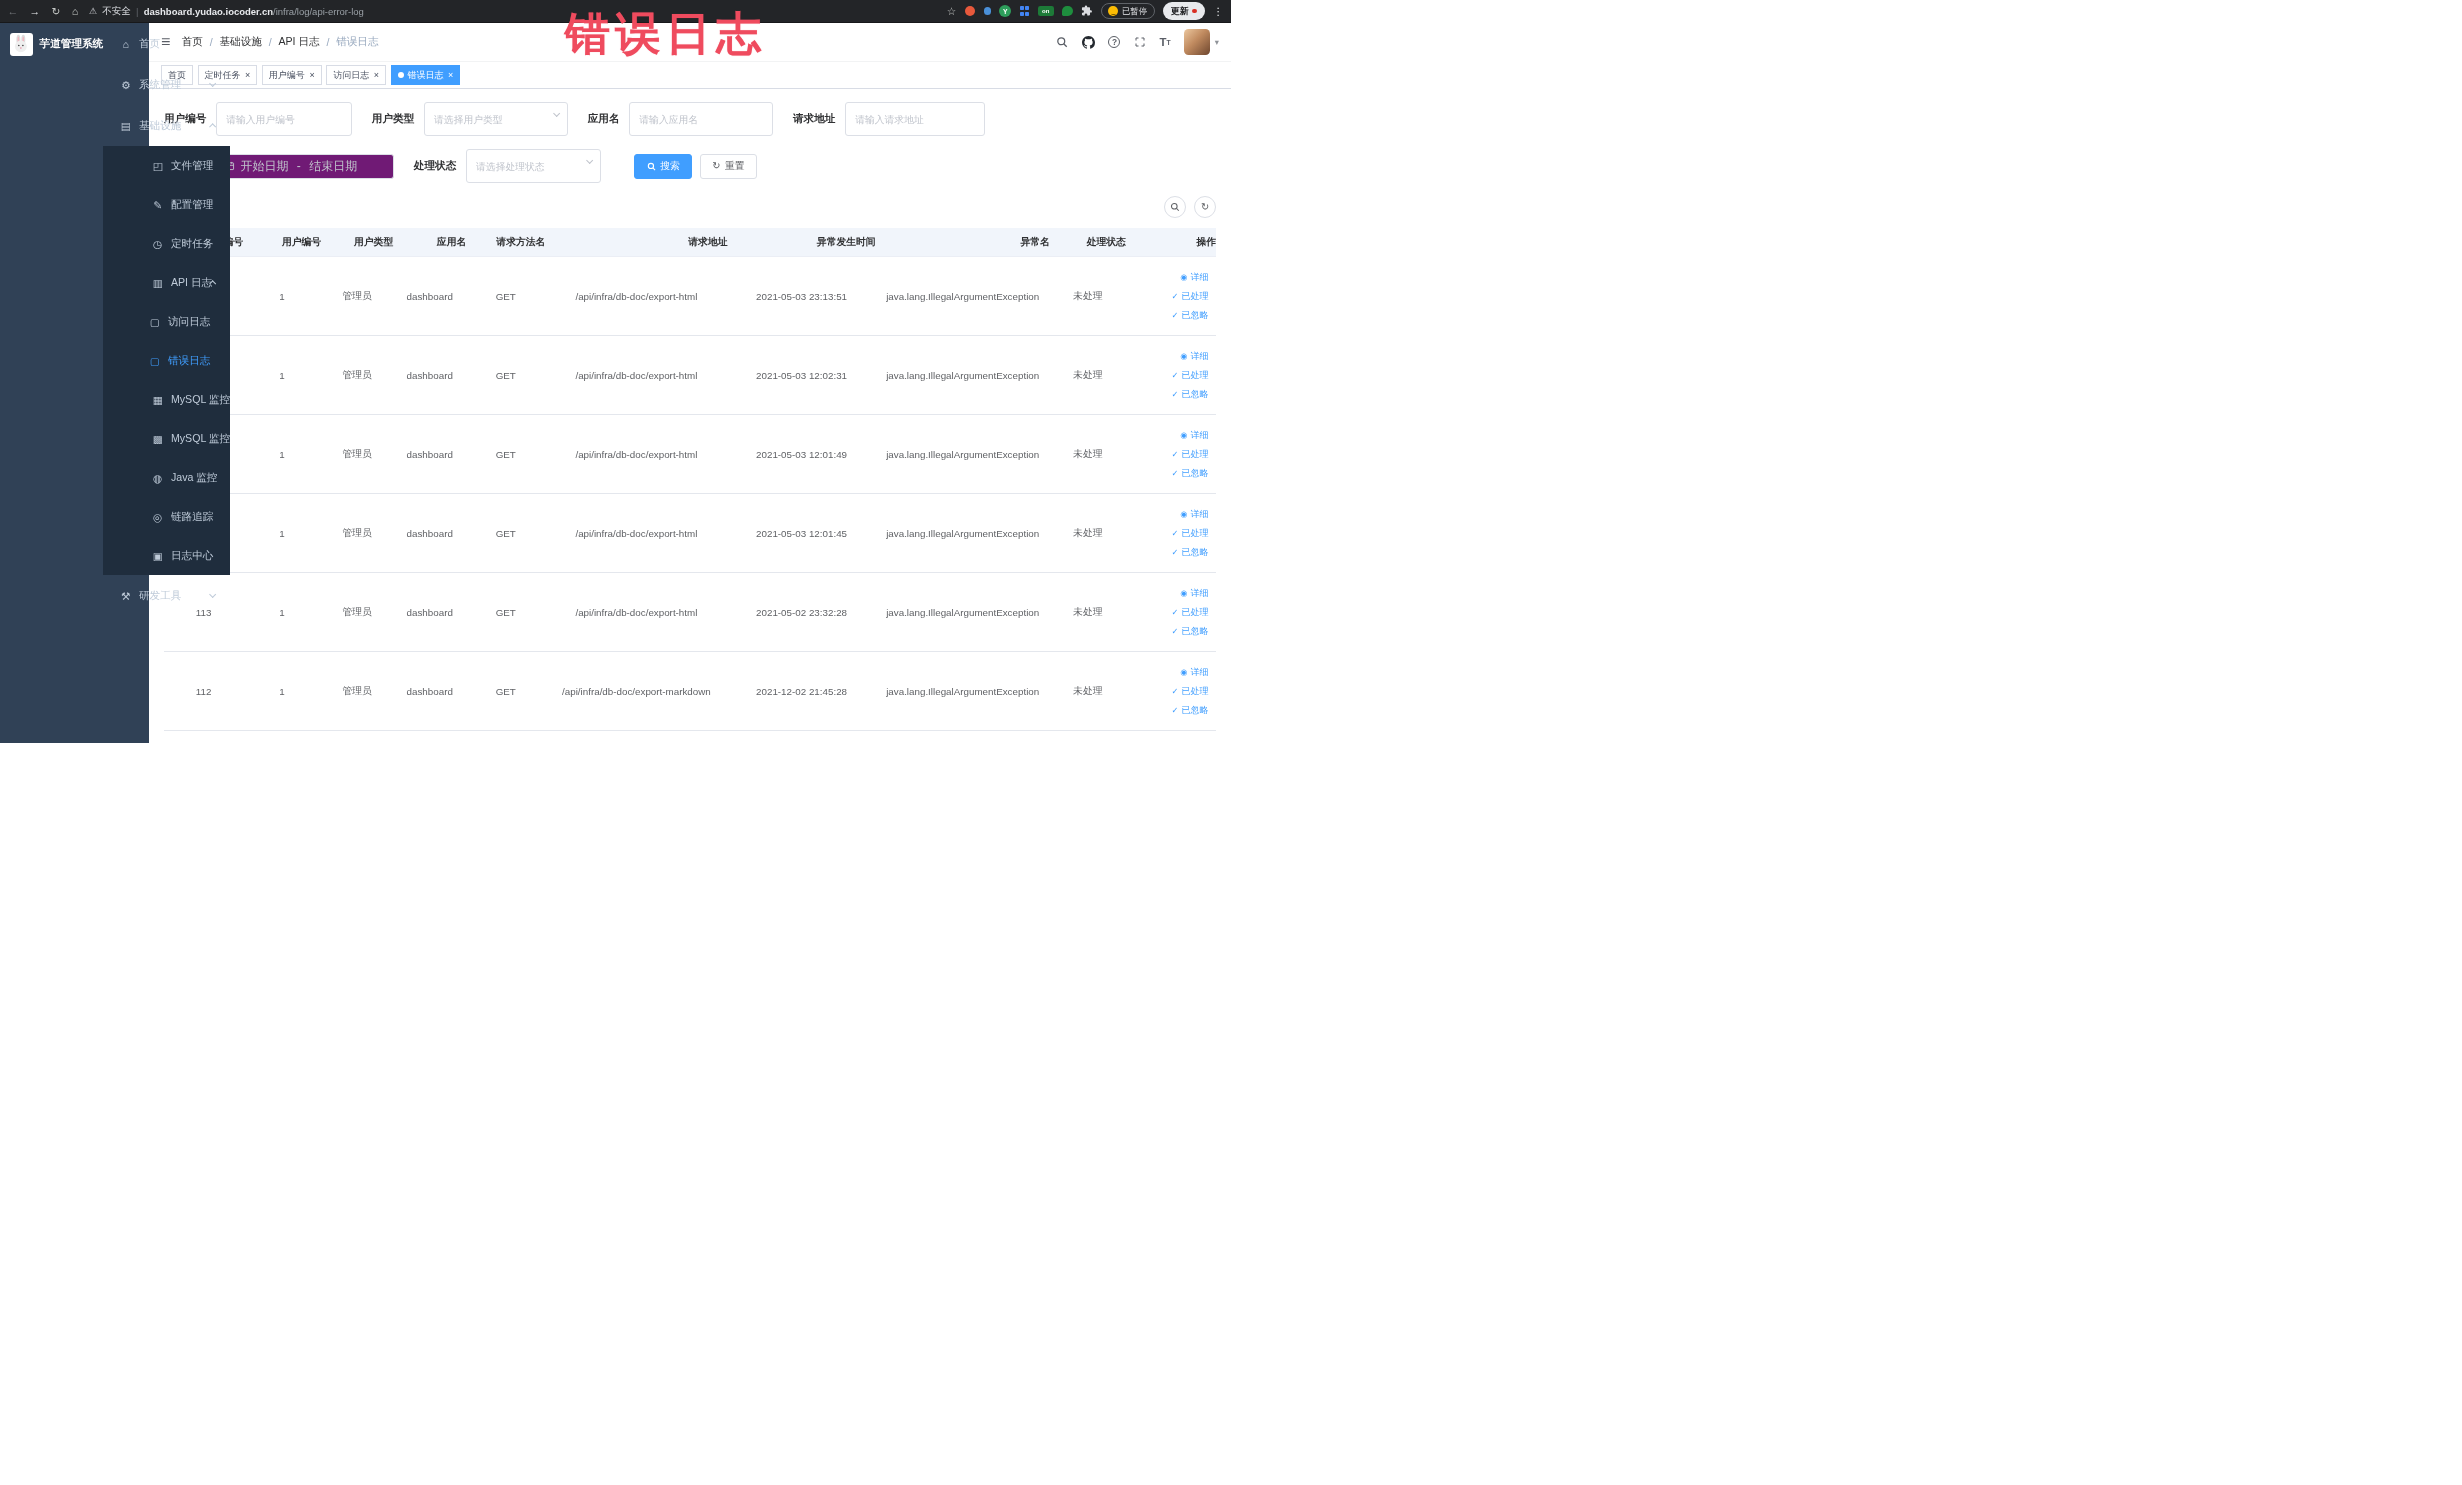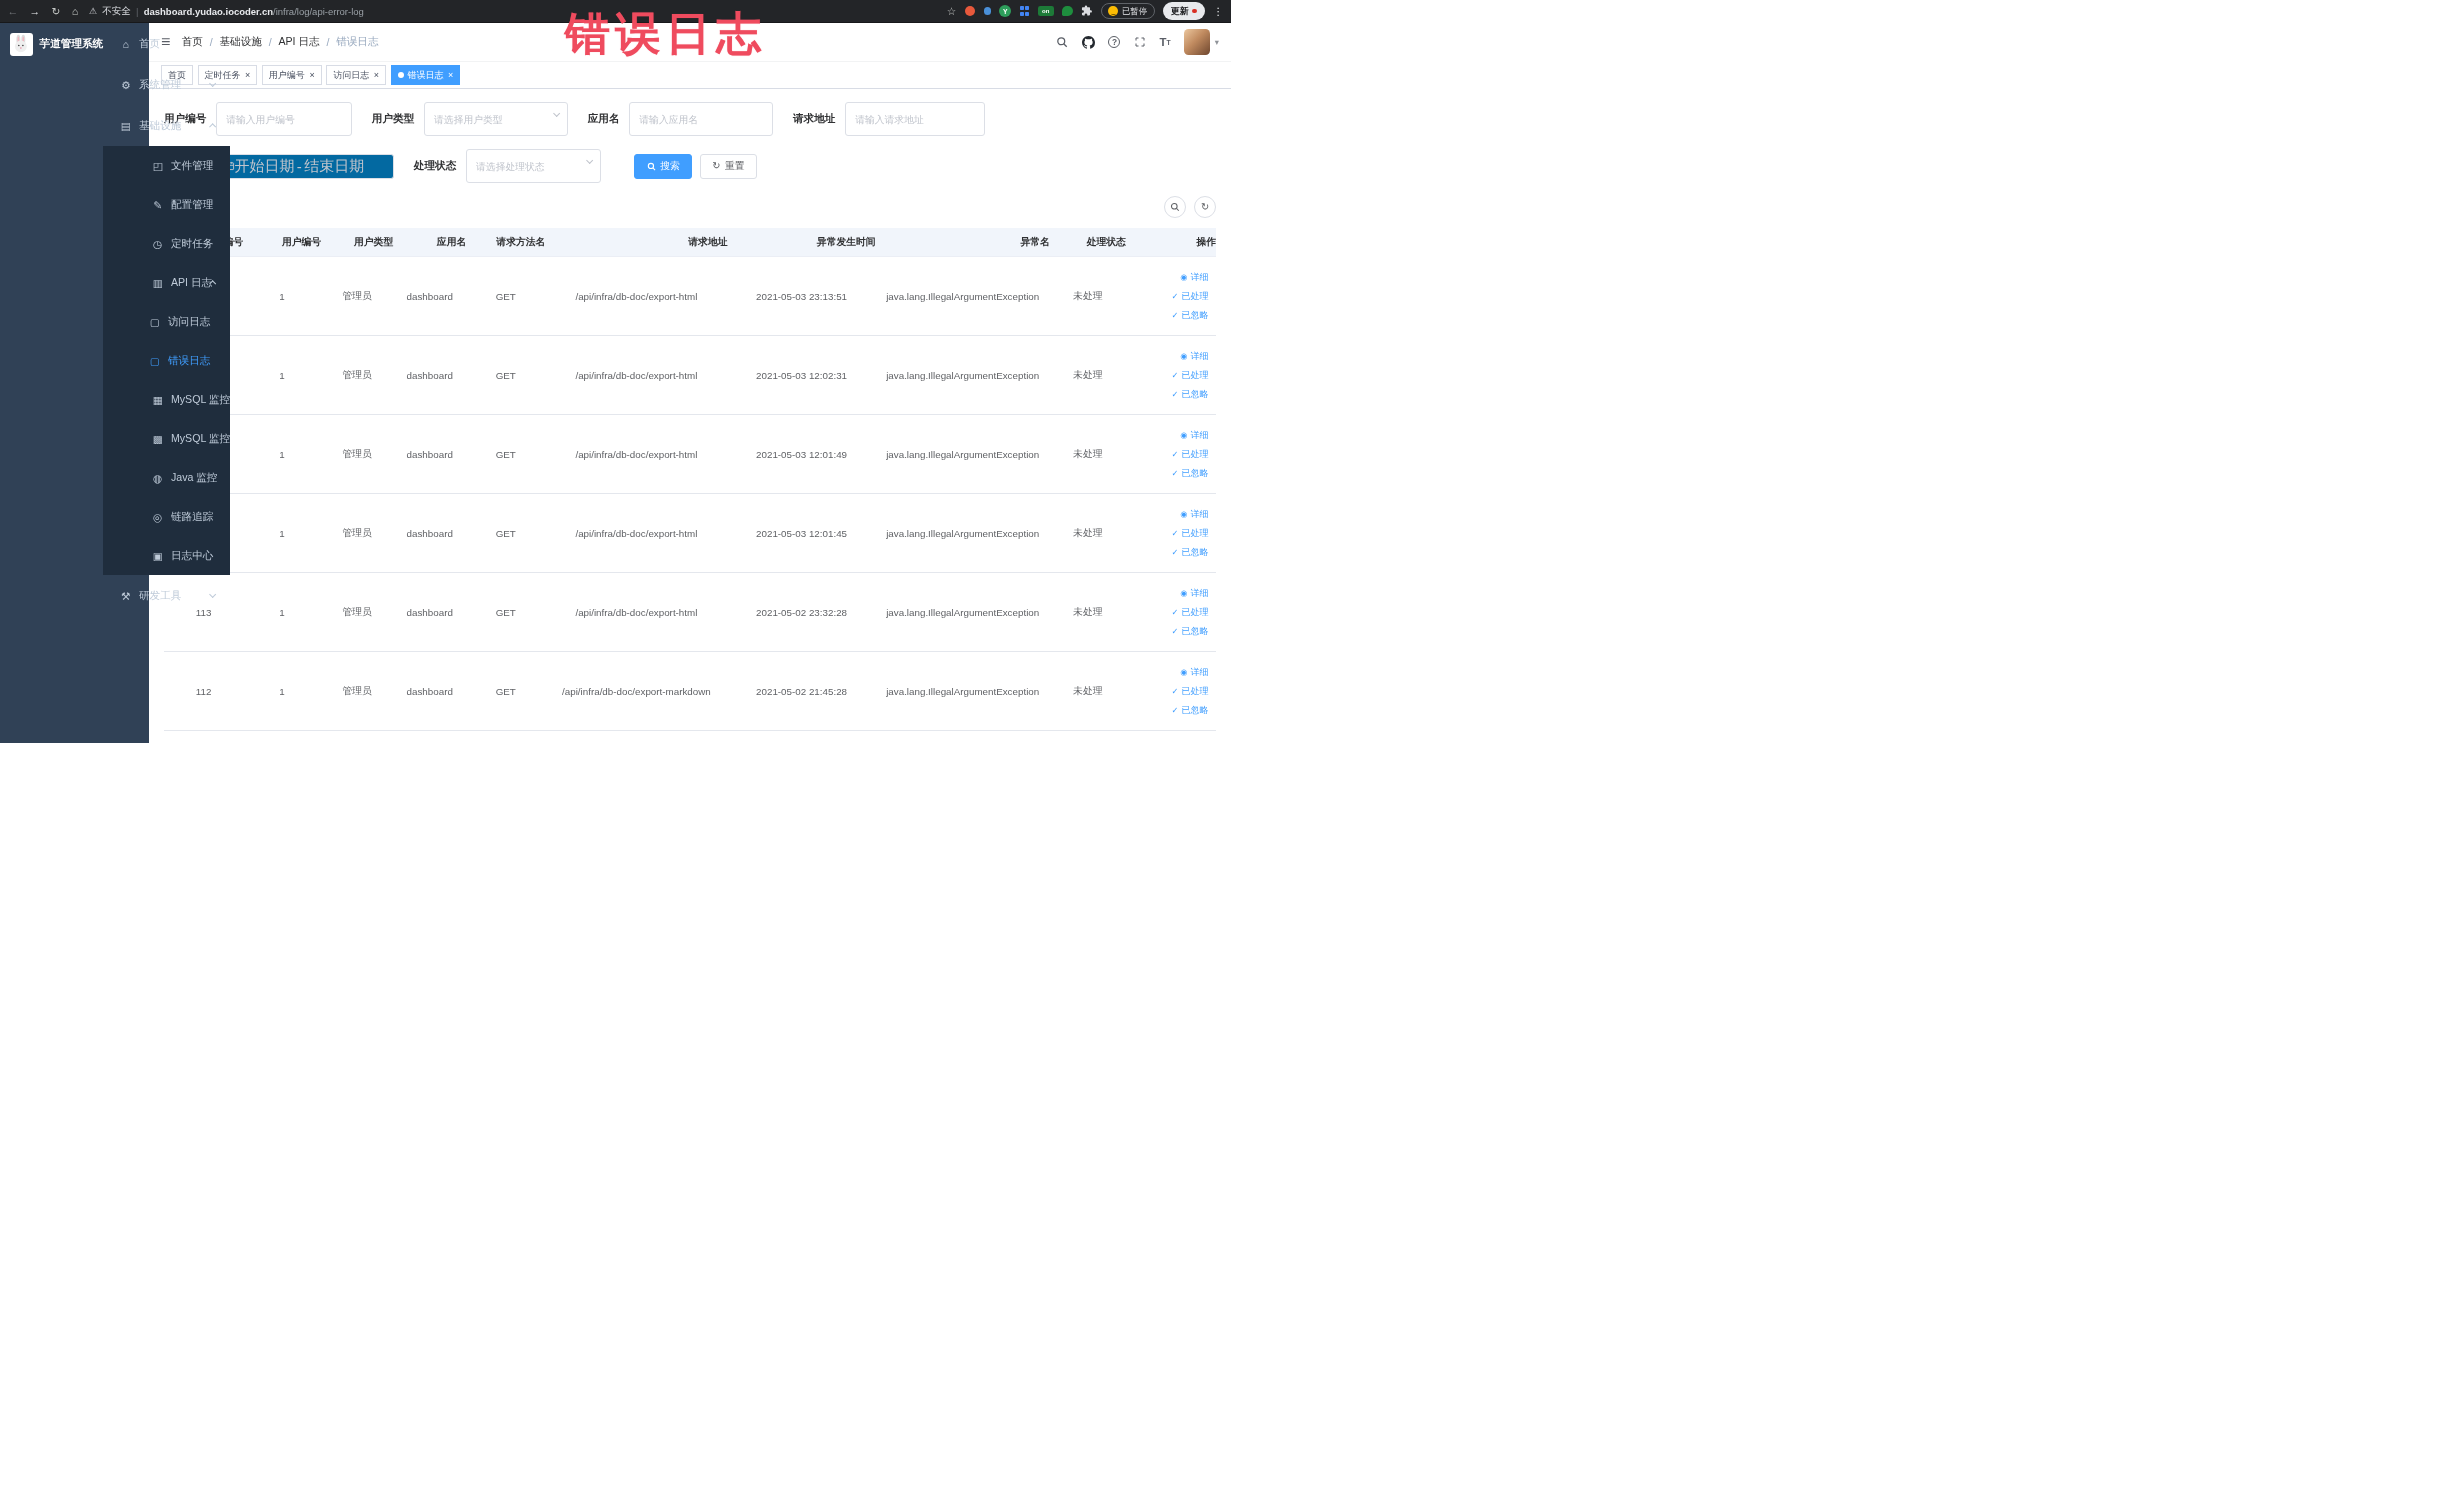--- a/index.html
+++ b/index.html
@@ -119,22 +119,22 @@
     font-family:inherit}
   ::placeholder{color:#c0c4cc;opacity:1}
   .w180{width:136px}.w185{width:140px}.w190{width:144px}.w179{width:135px}
   .select{position:relative}
   .select.w190{width:144px}.select.w179{width:135px}
   .select input{padding-right:21px}
   .sel-arrow{position:absolute;right:9px;top:9px;width:5.3px;height:5.3px;
     border-right:1px solid #c0c4cc;border-bottom:1px solid #c0c4cc;
     transform:rotate(45deg);pointer-events:none}
   .daterange{width:178px;height:25px;border:0.8px solid #dcdfe6;border-radius:3px;
-    display:flex;align-items:center;padding:0 7.6px;font-size:15px;
-    color:#c0c4cc;background:#0369a1;cursor:pointer}
+    display:flex;align-items:center;gap:6px;padding:0 7.6px;font-size:12px;
+    color:#c0c4cc;background:#701a75;cursor:pointer}
   .dsep{margin:0 2.3px;color:#c0c4cc}
   .btn{height:25px;border-radius:3px;border:0.8px solid #dcdfe6;background:#fff;color:#606266;
     font-size:9.8px;display:inline-flex;align-items:center;gap:4.5px;padding:0 11.4px;
     cursor:pointer;font-family:inherit}
   .btn.primary{background:#409eff;border-color:#409eff;color:#fff}
   .search-btn{margin-left:13.6px}
   .reset-btn{margin-left:7.6px}
   .refresh-glyph{font-size:9.8px;line-height:1}
 
   .toolbar-row{display:flex;align-items:center;margin-bottom:9.8px}
@@ -592,21 +592,21 @@
                 </div>
             </td>
           </tr>
           <tr>
             <td>112</td>
             <td>1</td>
             <td>管理员</td>
             <td>dashboard</td>
             <td>GET</td>
             <td>/api/infra/db-doc/export-markdown</td>
-            <td>2021-05-02 21:45:28</td>
+            <td>2021-12-02 21:45:28</td>
             <td>java.lang.IllegalArgumentException</td>
             <td>未处理</td>
             <td class="ops">
               <div class="op">
                   <span class="icon-eye"></span>
                   <span>详细</span>
                 </div>
               <div class="op">
                   <span class="icon-check"></span>
                   <span>已处理</span>

